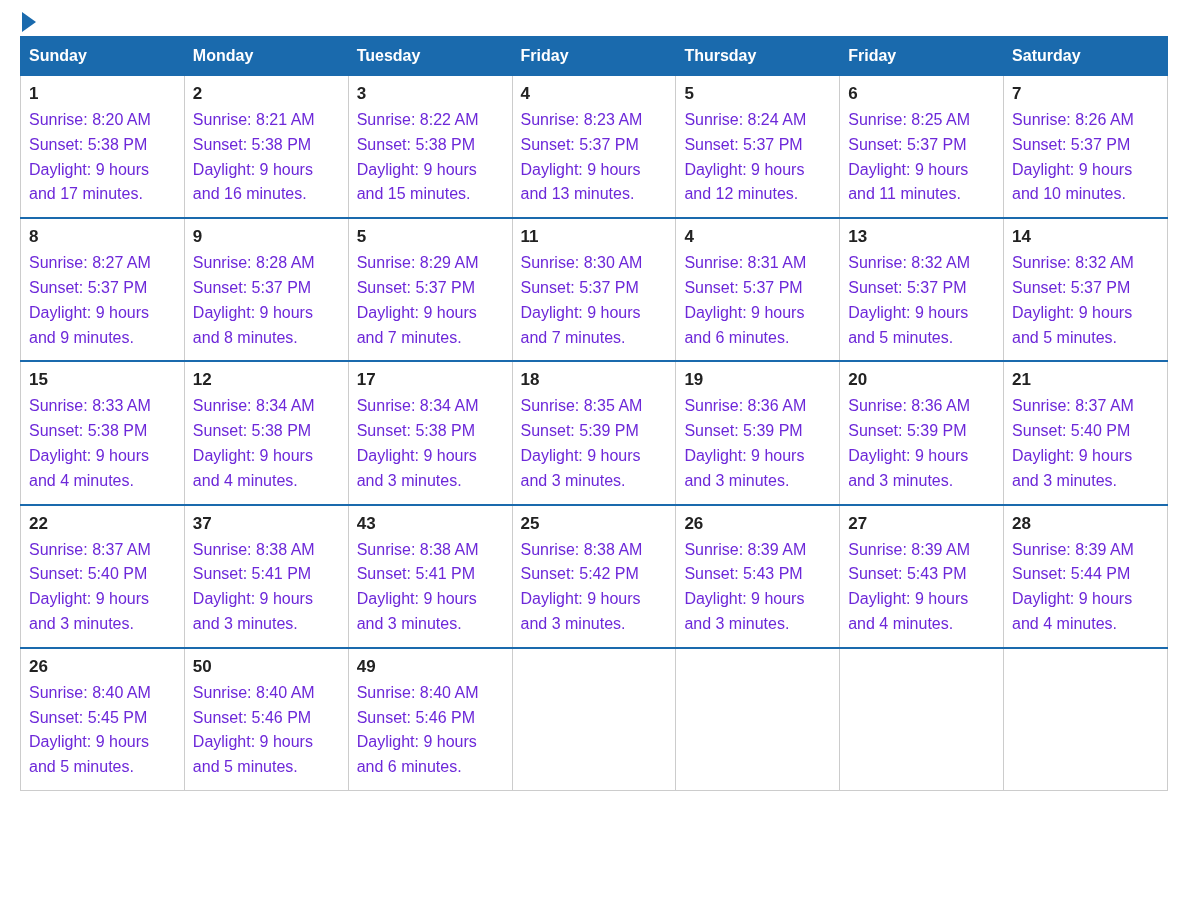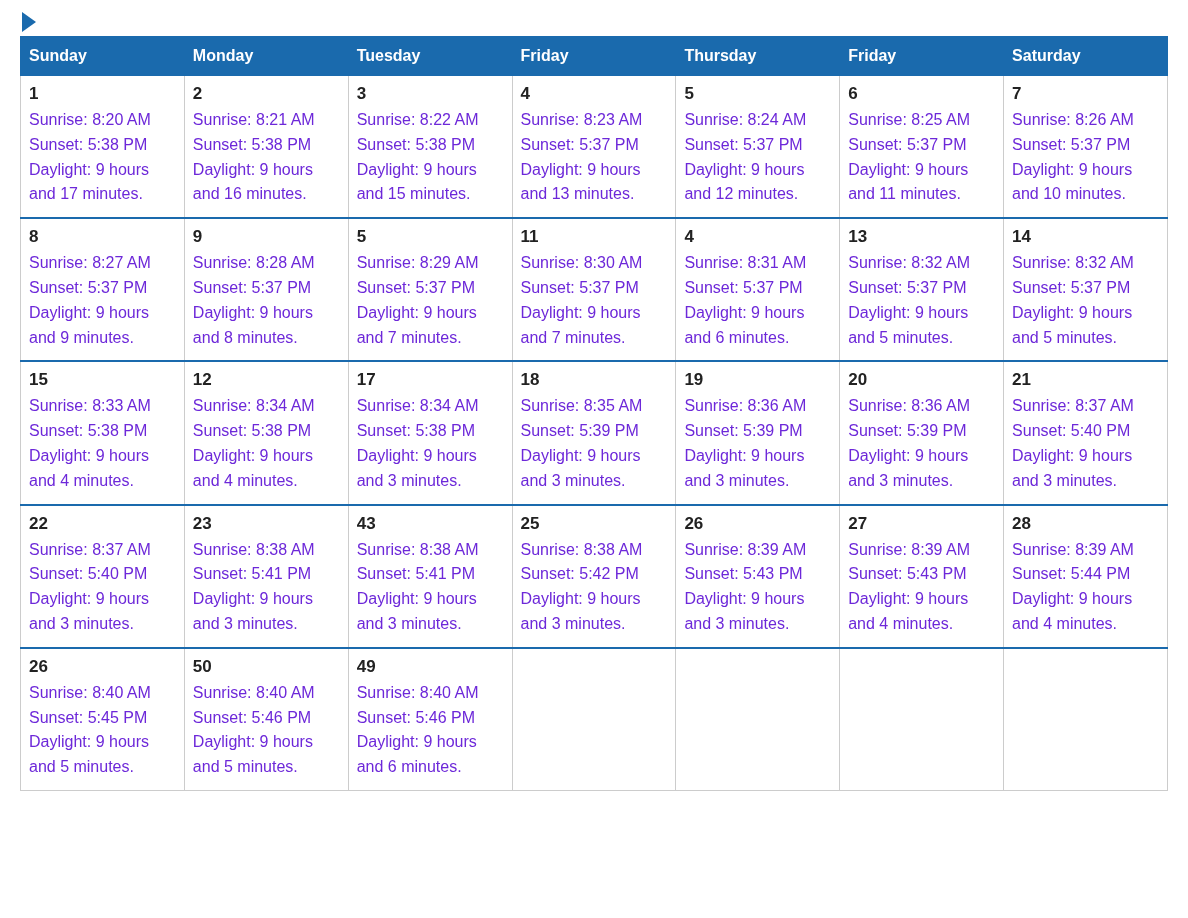--- a/index.html
+++ b/index.html
@@ -217,21 +217,21 @@
           <div class="day-number">21</div>
           <div class="day-info">Sunrise: 8:37 AM<br>Sunset: 5:40 PM<br>Daylight: 9 hours<br>and 3 minutes.</div>
         </td>
       </tr>
       <tr class="row-divider">
         <td>
           <div class="day-number">22</div>
           <div class="day-info">Sunrise: 8:37 AM<br>Sunset: 5:40 PM<br>Daylight: 9 hours<br>and 3 minutes.</div>
         </td>
         <td>
-          <div class="day-number">23</div>
+          <div class="day-number">37</div>
           <div class="day-info">Sunrise: 8:38 AM<br>Sunset: 5:41 PM<br>Daylight: 9 hours<br>and 3 minutes.</div>
         </td>
         <td>
           <div class="day-number">43</div>
           <div class="day-info">Sunrise: 8:38 AM<br>Sunset: 5:41 PM<br>Daylight: 9 hours<br>and 3 minutes.</div>
         </td>
         <td>
           <div class="day-number">25</div>
           <div class="day-info">Sunrise: 8:38 AM<br>Sunset: 5:42 PM<br>Daylight: 9 hours<br>and 3 minutes.</div>
         </td>

